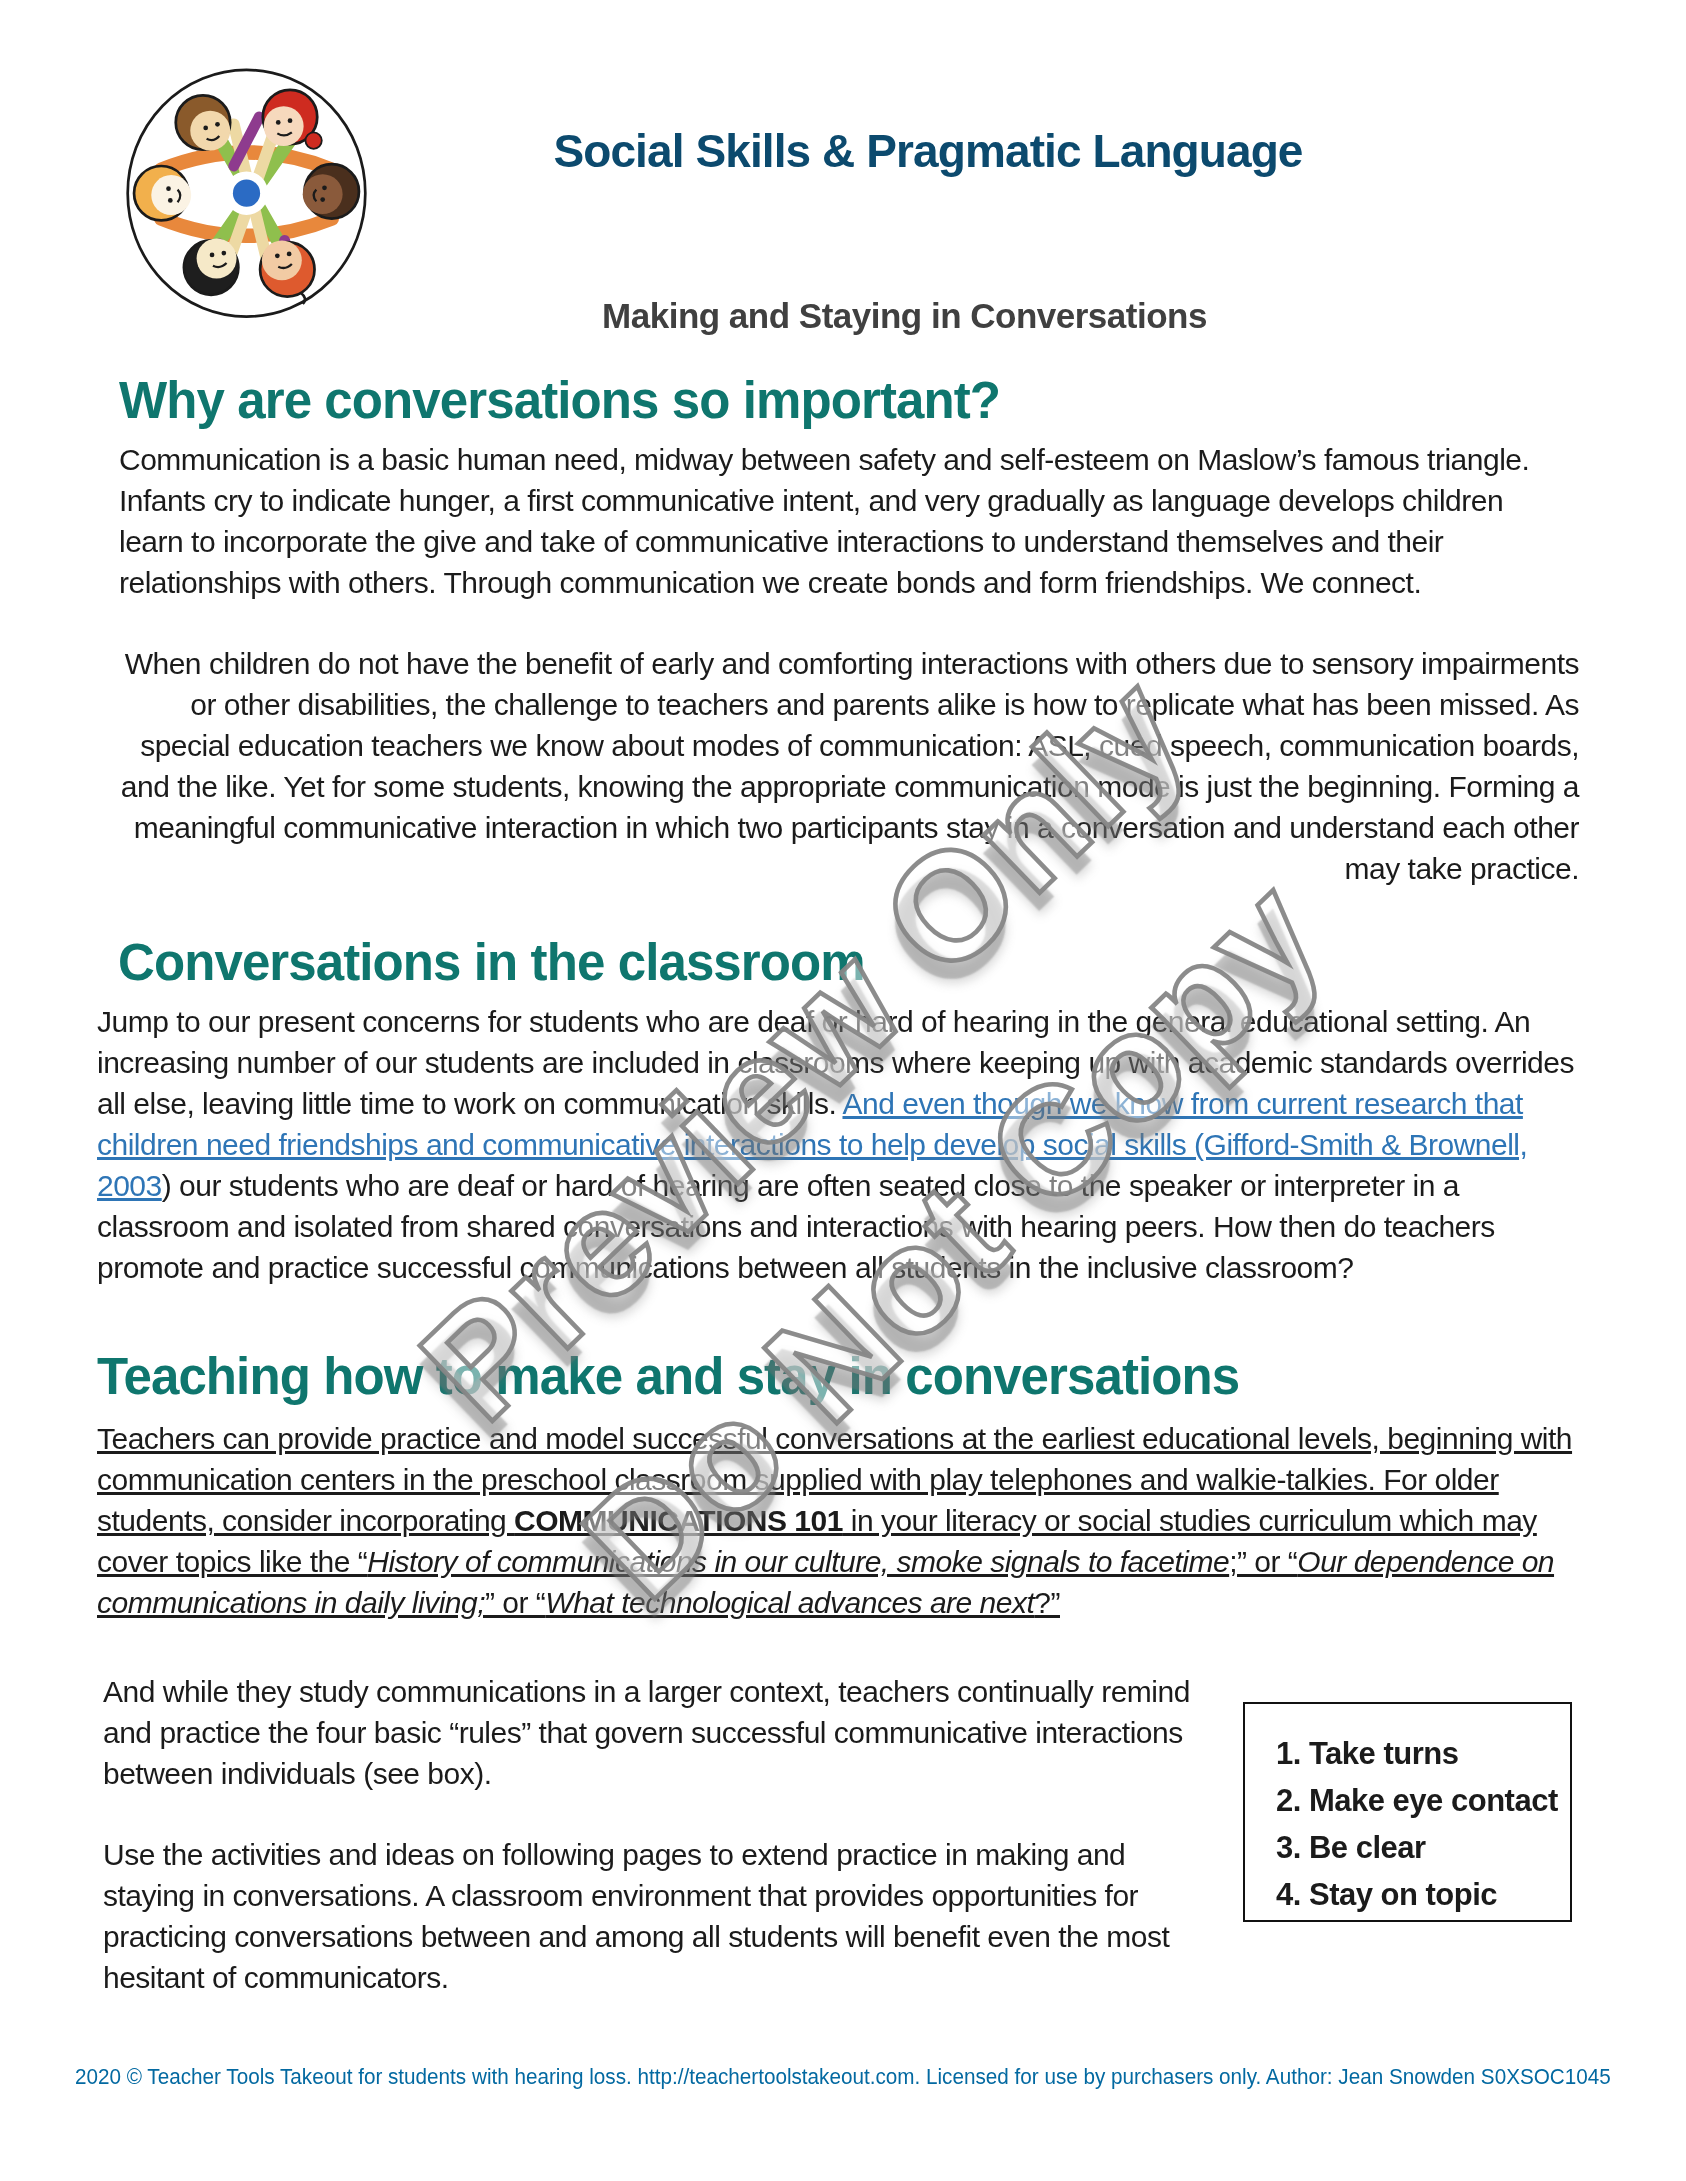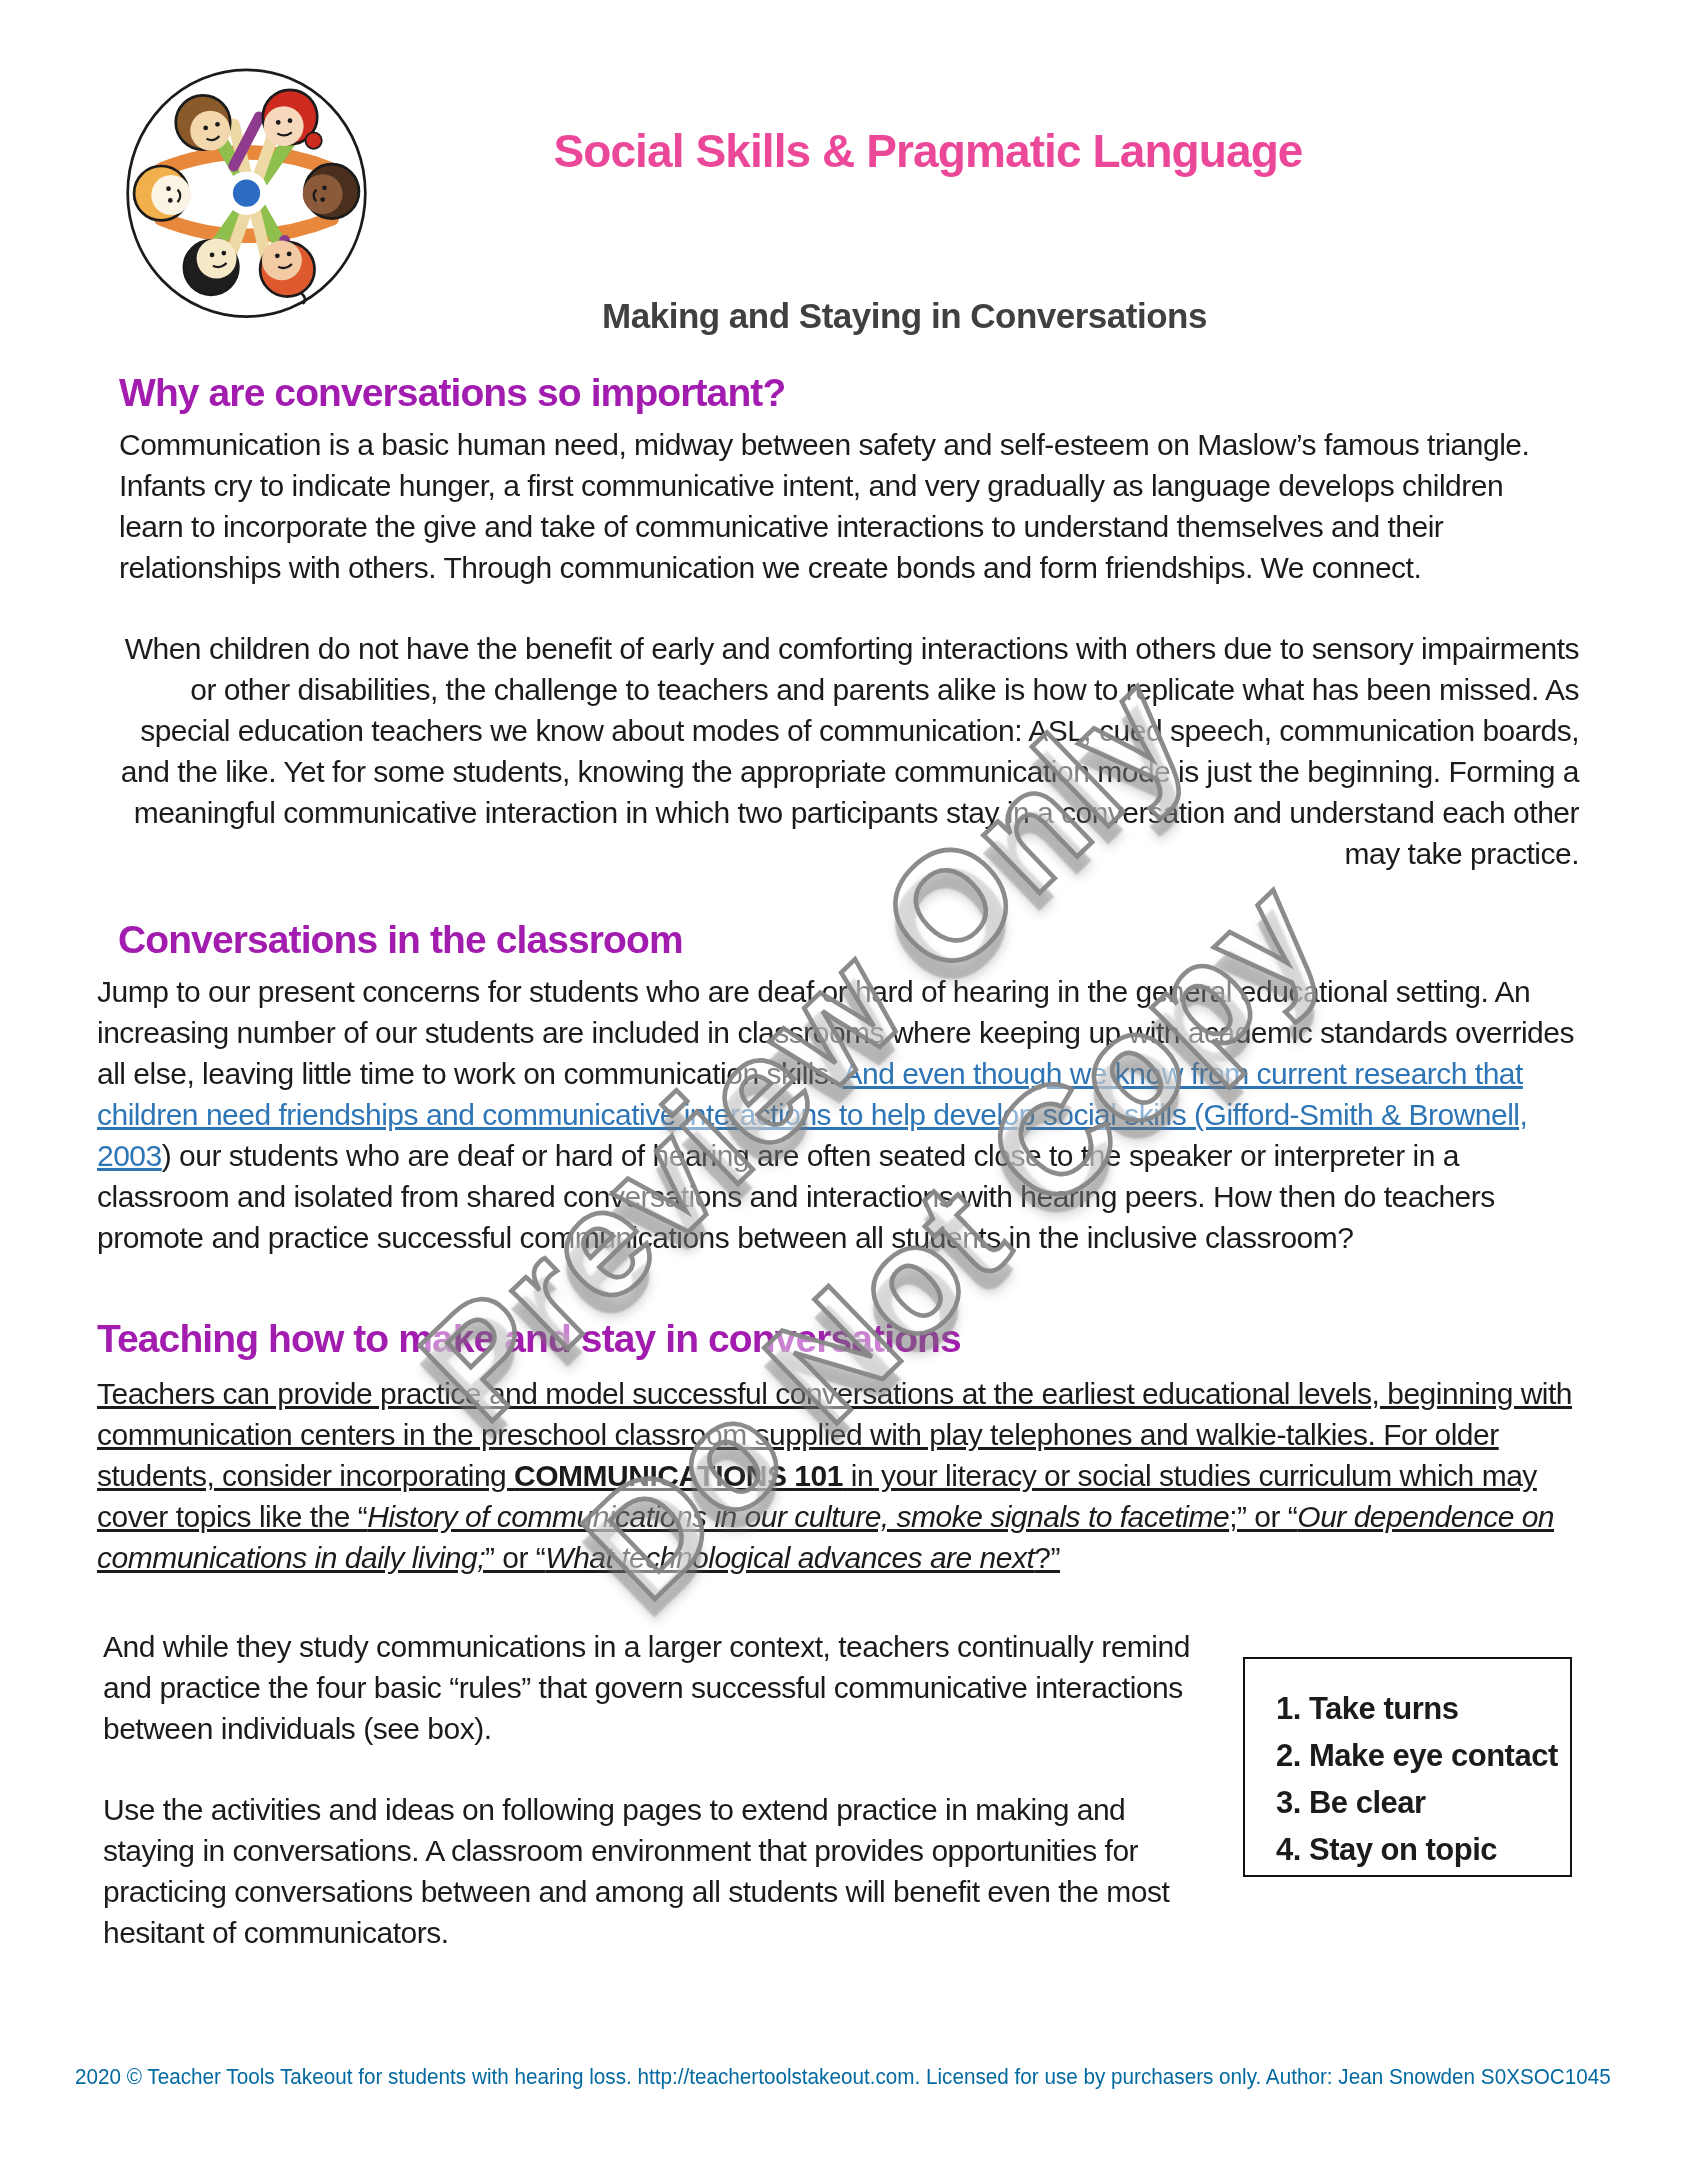--- a/index.html
+++ b/index.html
@@ -7,28 +7,28 @@
     position:relative; width:1686px; height:2182px; background:#ffffff;
     margin:0 auto; overflow:hidden;
     font-family:"Liberation Sans", sans-serif; color:#1b1b1b;
   }
   
   header { position:relative; height:360px; }
   .logo { position:absolute; left:120px; top:59px; width:253px; height:263px; }
   .title {
     position:absolute; left:386px; top:118px; width:1084px; padding-right:46px;
     text-align:center; font-weight:bold; font-size:46px; line-height:66px;
-    letter-spacing:-0.9px; color:#ec4899;
+    letter-spacing:-0.9px; color:#0c4a6e;
   }
   .subtitle {
     position:absolute; left:123px; top:296px; width:1563px; text-align:center;
     font-weight:bold; font-size:35px; letter-spacing:-0.5px; color:#404040;
   }
   
-  h2 { font-size:39px; letter-spacing:-0.9px; color:#a21caf; font-weight:bold; }
+  h2 { font-size:51px; letter-spacing:-0.9px; color:#0f766e; font-weight:bold; }
   p  { font-size:30px; line-height:41px; letter-spacing:-0.5px; }
   .s1 h2 { margin:11px 0 0 119px; }
   .p1 { margin:9.2px 0 0 119px; width:1451px; }
   .p2 { margin:40px 0 0 119px; width:1460px;text-align:right; }
   .s2 h2 { margin:44px 0 0 118px; }
   .p3 { margin:9.2px 0 0 97px; width:1477px; }
   .s3 h2 { margin:59px 0 0 97px; }
   .p4 { margin:12px 0 0 97px; width:1477px;text-decoration:underline; }
   .link { color:#2E75B6; text-decoration:underline; cursor:pointer; }
   .row { display:flex; margin:48px 0 0 103px; }

